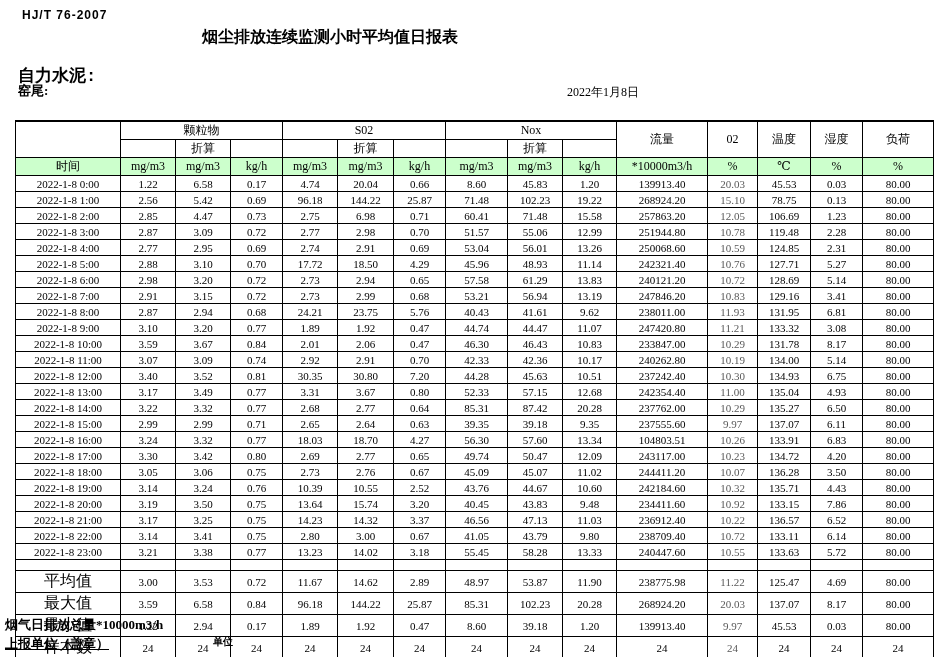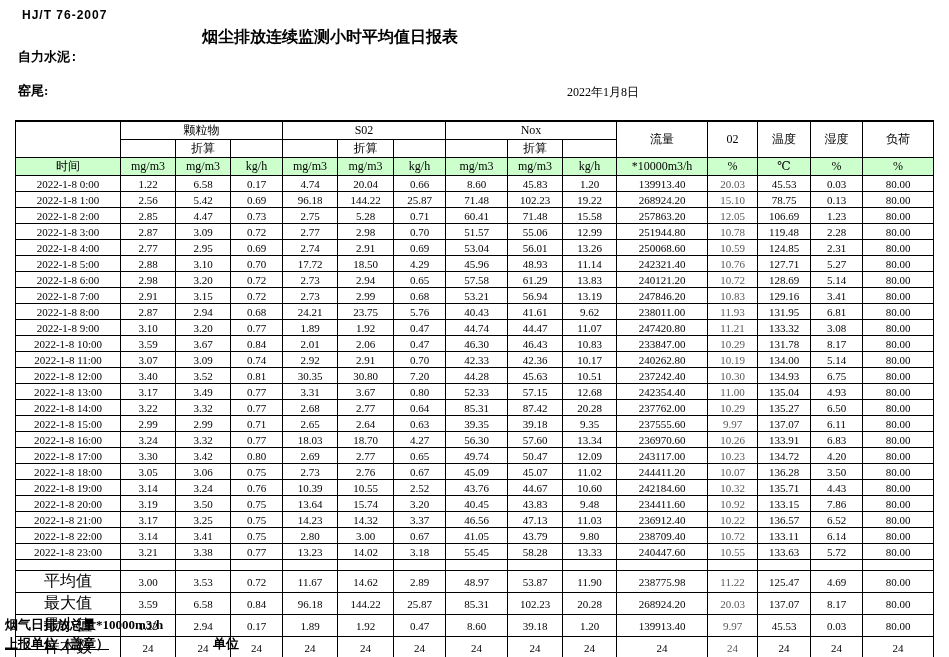--- a/index.html
+++ b/index.html
@@ -11,21 +11,21 @@
   }
   .std {
     position:absolute; left:22px; top:8px;
     font-family:"Liberation Sans","DejaVu Sans",sans-serif;
     font-weight:bold; font-size:12px; letter-spacing:1px;
   }
   .title {
     position:absolute; left:0; top:27px; width:660px; text-align:center;
     font-weight:bold; font-size:16px;
   }
-  .company { position:absolute; left:18px; top:48px; font-weight:bold; font-size:13px;font-family:Liberation Mono, monospace; }
+  .company { position:absolute; left:18px; top:64px; font-weight:bold; font-size:17px;font-family:Liberation Mono, monospace; }
   .station { position:absolute; left:18px; top:82px; font-weight:bold; font-size:13px; }
   .date    { position:absolute; left:567px; top:84px; font-size:12px; }
 
   table.report {
     position:absolute; left:15px; top:120px; width:918px;
     border-collapse:collapse; table-layout:fixed;
     border-top:2px solid #000; border-bottom:2px solid #14b8a6;
   }
   .report th, .report td {
     border:1px solid #000; padding:0 1px; text-align:center;
@@ -37,21 +37,21 @@
   .report tr.green { height:17px;padding-left:44px; }
   .report tr.green th { background: var(--green, #ccffcc); }
   .report tbody tr { height:16px; }
   .report tbody tr.blank { height:11px; }
   .report td.o2 { color:#595959; }
   .report td.label { font-size:16px;margin-top:12px; }
   .report td.label-left { text-align:left; font-size:12px; padding-left:2px; }
 
   .f1 { position:absolute; left:5px;  top:616px; font-weight:bold; font-size:13px; }
   .f2 { position:absolute; left:5px;  top:635px; font-weight:bold; font-size:13px;text-decoration:underline; }
-  .f3 { position:absolute; left:213px; top:635px; font-weight:bold; font-size:13px; }
+  .f3 { position:absolute; left:213px; top:635px; font-weight:bold; font-size:10px; }
 </style>
 </head>
 <body>
 
 <div class="std">HJ/T  76-2007</div>
 <div class="title">烟尘排放连续监测小时平均值日报表</div>
 <div class="company">自力水泥:</div>
 <div class="station">窑尾:</div>
 <div class="date">2022年1月8日</div>
 
@@ -148,21 +148,21 @@
         <td>78.75</td>
         <td>0.13</td>
         <td>80.00</td>
       </tr>
       <tr>
         <td>2022-1-8 2:00</td>
         <td>2.85</td>
         <td>4.47</td>
         <td>0.73</td>
         <td>2.75</td>
-        <td>5.28</td>
+        <td>6.98</td>
         <td>0.71</td>
         <td>60.41</td>
         <td>71.48</td>
         <td>15.58</td>
         <td>257863.20</td>
         <td class="o2">12.05</td>
         <td>106.69</td>
         <td>1.23</td>
         <td>80.00</td>
       </tr>
@@ -391,21 +391,21 @@
         <td>2022-1-8 16:00</td>
         <td>3.24</td>
         <td>3.32</td>
         <td>0.77</td>
         <td>18.03</td>
         <td>18.70</td>
         <td>4.27</td>
         <td>56.30</td>
         <td>57.60</td>
         <td>13.34</td>
-        <td>236970.60</td>
+        <td>104803.51</td>
         <td class="o2">10.26</td>
         <td>133.91</td>
         <td>6.83</td>
         <td>80.00</td>
       </tr>
       <tr>
         <td>2022-1-8 17:00</td>
         <td>3.30</td>
         <td>3.42</td>
         <td>0.80</td>

